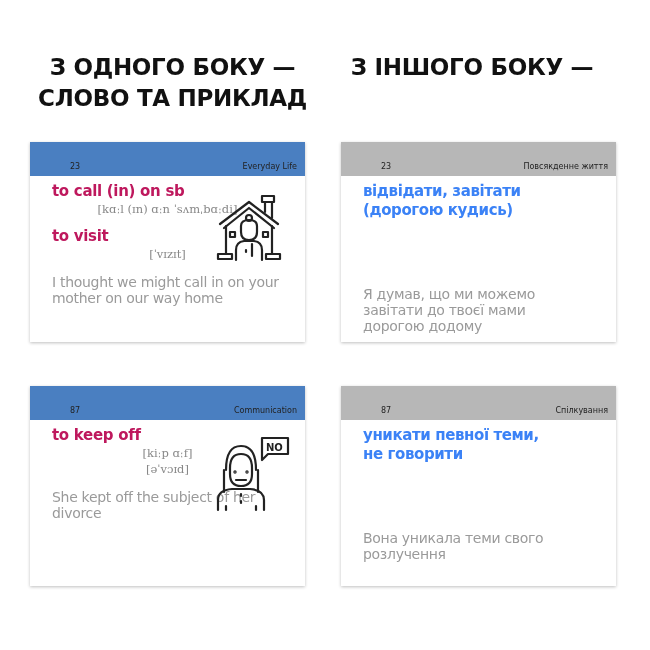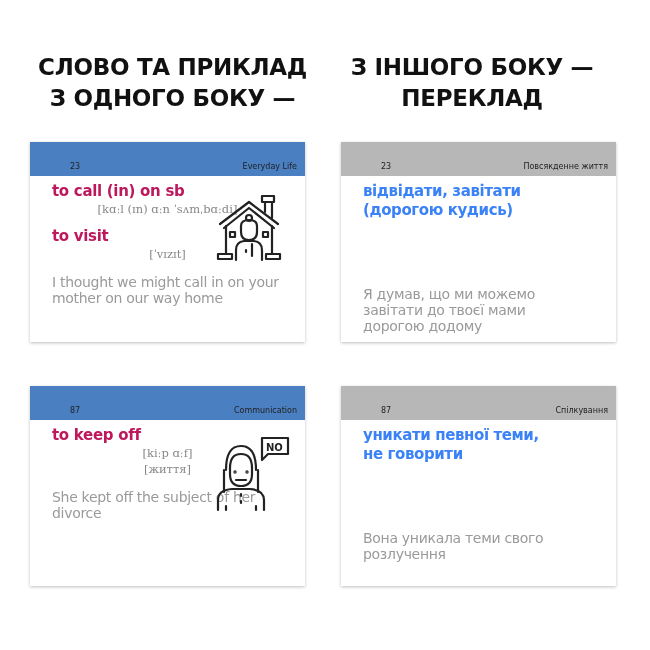--- a/index.html
+++ b/index.html
@@ -15,26 +15,25 @@
   .term{font-family:"DejaVu Sans",sans-serif;font-weight:bold;font-size:15px;color:#be185d;line-height:19px;letter-spacing:-0.3px;}
   .ipa{font-family:"DejaVu Serif",serif;font-size:11.5px;color:#888;line-height:16px;text-align:center;}
   .example{font-family:"DejaVu Sans",sans-serif;font-size:14px;color:#9a9a9a;line-height:16px;letter-spacing:-0.3px;}
   .trans{font-family:"DejaVu Sans",sans-serif;font-weight:bold;font-size:15px;color:#3b82f6;line-height:19px;letter-spacing:-0.4px;}
   .icon{position:absolute;}
 </style>
 </head>
 <body>
 
 <div class="heading left">
+  <div>З ОДНОГО БОКУ —</div>
   <div>СЛОВО ТА ПРИКЛАД</div>
-  <div>З ОДНОГО БОКУ —</div>
 </div>
 <div class="heading right">
   <div>З ІНШОГО БОКУ —</div>
-  <div>ПЕРЕКЛАД</div>
 </div>
 
 <div class="card" style="left:30px;top:142px;">
   <div class="band blue">
     <span>23</span>
     <span>Everyday Life</span>
   </div>
   <div class="body">
     <div class="term">to call (in) on sb</div>
     <div class="ipa">[kɑːl (ɪn) ɑːn ˈsʌmˌbɑːdi]</div>
@@ -74,21 +73,21 @@
 </div>
 
 <div class="card" style="left:30px;top:386px;">
   <div class="band blue">
     <span>87</span>
     <span>Communication</span>
   </div>
   <div class="body">
     <div class="term">to keep off</div>
     <div class="ipa">[kiːp ɑːf]</div>
-    <div class="ipa">[життя]</div>
+    <div class="ipa">[əˈvɔɪd]</div>
     <div class="example" style="margin-top:12px;">She kept off the subject of her divorce</div>
   </div>
   <svg class="icon" style="left:184px;top:48px;" width="78" height="78" viewBox="0 0 78 78" fill="none" stroke="#222" stroke-width="2.2" stroke-linecap="round" stroke-linejoin="round">
     <path d="M48,4 L74,4 L74,20 L54,20 L48,26 L48,4 Z"></path>
     <text x="52" y="17" font-family="DejaVu Sans, sans-serif" font-size="10" font-weight="bold" fill="#222" stroke="none">NO</text>
     <path d="M12,36 Q12,12 27,12 Q42,12 42,36"></path>
     <path d="M16,34 Q16,20 27,20 Q38,20 38,34 L38,40 Q38,52 27,52 Q16,52 16,40 Z"></path>
     <line x1="10" y1="36" x2="10" y2="58"></line>
     <line x1="44" y1="36" x2="44" y2="58"></line>
     <line x1="22" y1="46" x2="32" y2="46"></line>

